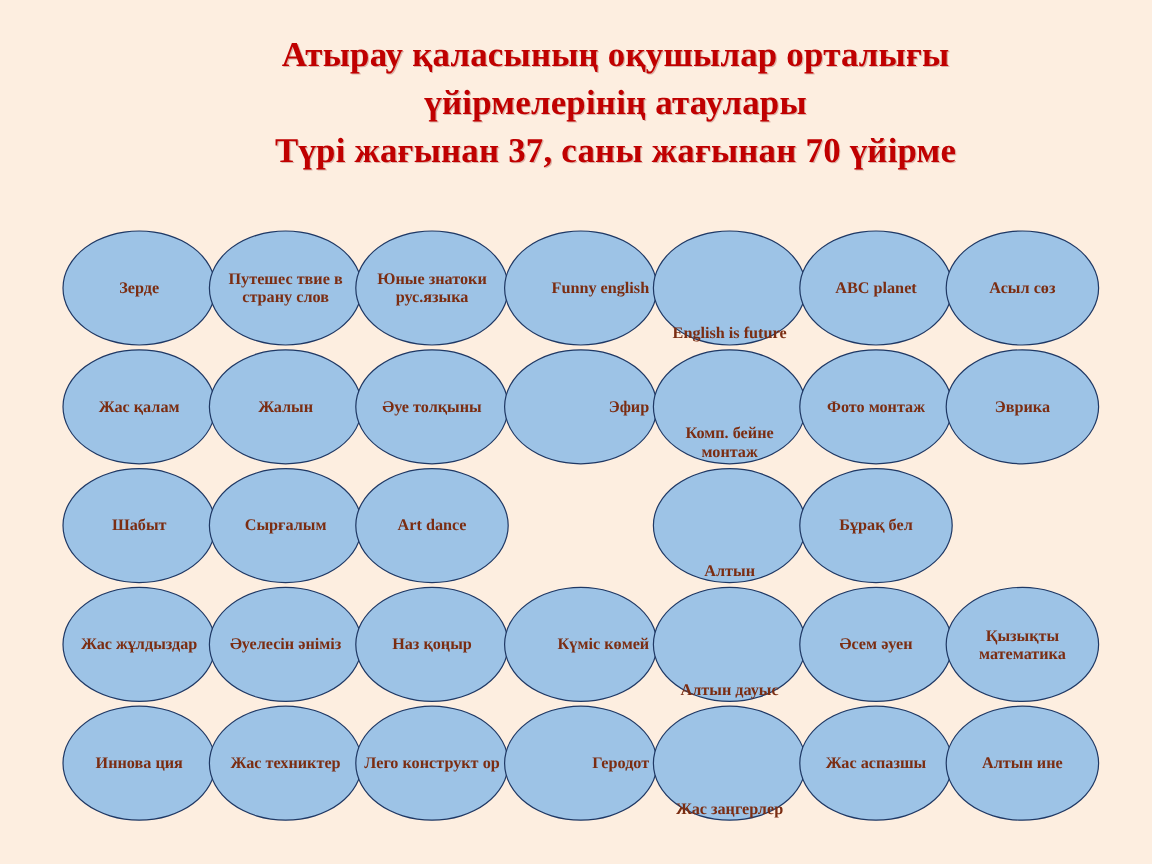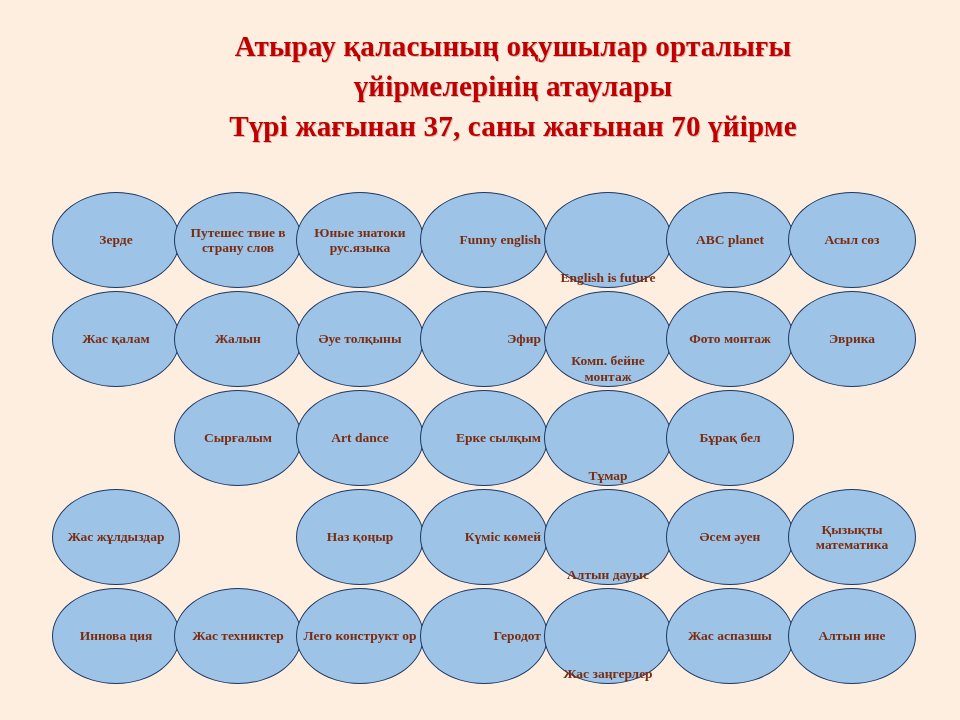--- a/index.html
+++ b/index.html
@@ -137,40 +137,43 @@
         </div>
       <div class="bubble c5">
           <span>Фото монтаж</span>
         </div>
       <div class="bubble c6">
           <span>Эврика</span>
         </div>
     </div>
 
     <div class="row">
+      <div class="bubble c0">
+          <span>Шабыт</span>
+        </div>
       <div class="bubble c1">
           <span>Сырғалым</span>
         </div>
       <div class="bubble c2">
           <span>Art dance</span>
         </div>
-      <div class="bubble c3">
-          <span>Ерке сылқым</span>
-        </div>
-      <div class="bubble c4">
-          <span>Тұмар</span>
+      <div class="bubble c4">
+          <span>Алтын</span>
         </div>
       <div class="bubble c5">
           <span>Бұрақ бел</span>
         </div>
     </div>
 
     <div class="row">
       <div class="bubble c0">
           <span>Жас жұлдыздар</span>
+        </div>
+      <div class="bubble c1">
+          <span>Әуелесін әніміз</span>
         </div>
       <div class="bubble c2">
           <span>Наз қоңыр</span>
         </div>
       <div class="bubble c3">
           <span>Күміс көмей</span>
         </div>
       <div class="bubble c4">
           <span>Алтын дауыс</span>
         </div>

